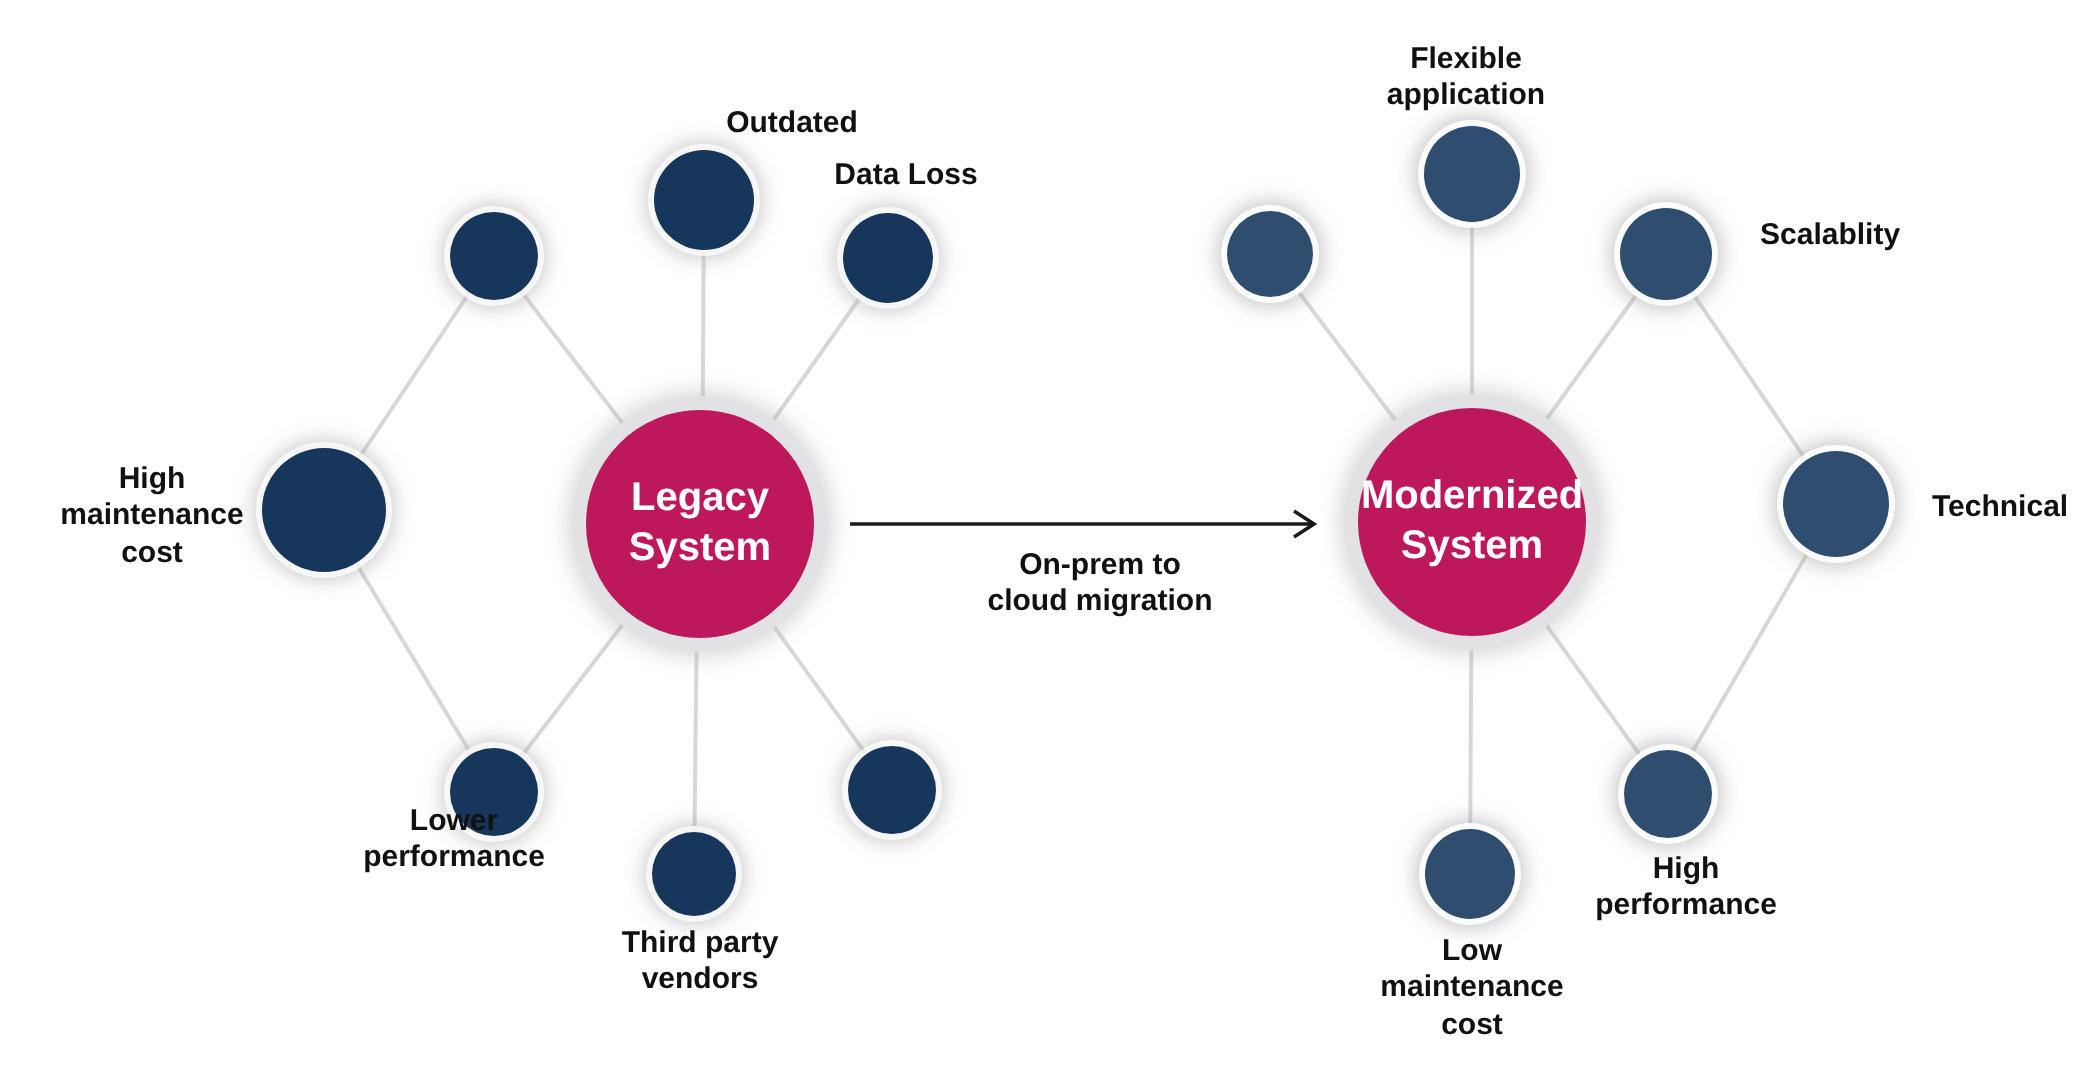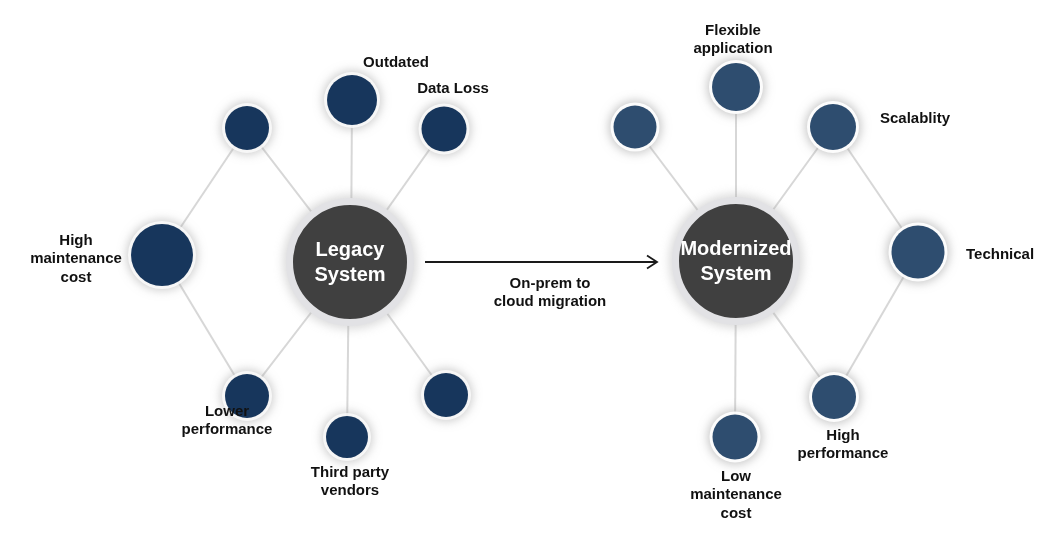--- a/index.html
+++ b/index.html
@@ -14,21 +14,21 @@
   }
   .sat-left {
     background:#17365c;
     box-shadow:0 0 0 3px rgba(255,255,255,.75), 0 0 9px 5px rgba(165,165,165,.50);
   }
   .sat-right {
     background:#2e4d6f;
     box-shadow:0 0 0 3px rgba(255,255,255,.92), 0 0 10px 5px rgba(155,155,155,.55);
   }
   .hub {
-    background:#404040; border:7px solid #e2e2e5;
+    background:#be185d; border:7px solid #e2e2e5;
     box-shadow:0 0 10px 3px rgba(175,175,175,.45);
     display:flex; align-items:center; justify-content:center;
     color:#ffffff; font-weight:bold; font-size:20px; line-height:1.25;
     text-align:center; white-space:pre-line; z-index:4;
   }
   .label {
     position:absolute; z-index:5; color:#111111; font-weight:bold;
     font-size:15px; line-height:1.22; text-align:center;
     white-space:pre-line; transform:translateX(-50%);
   }

